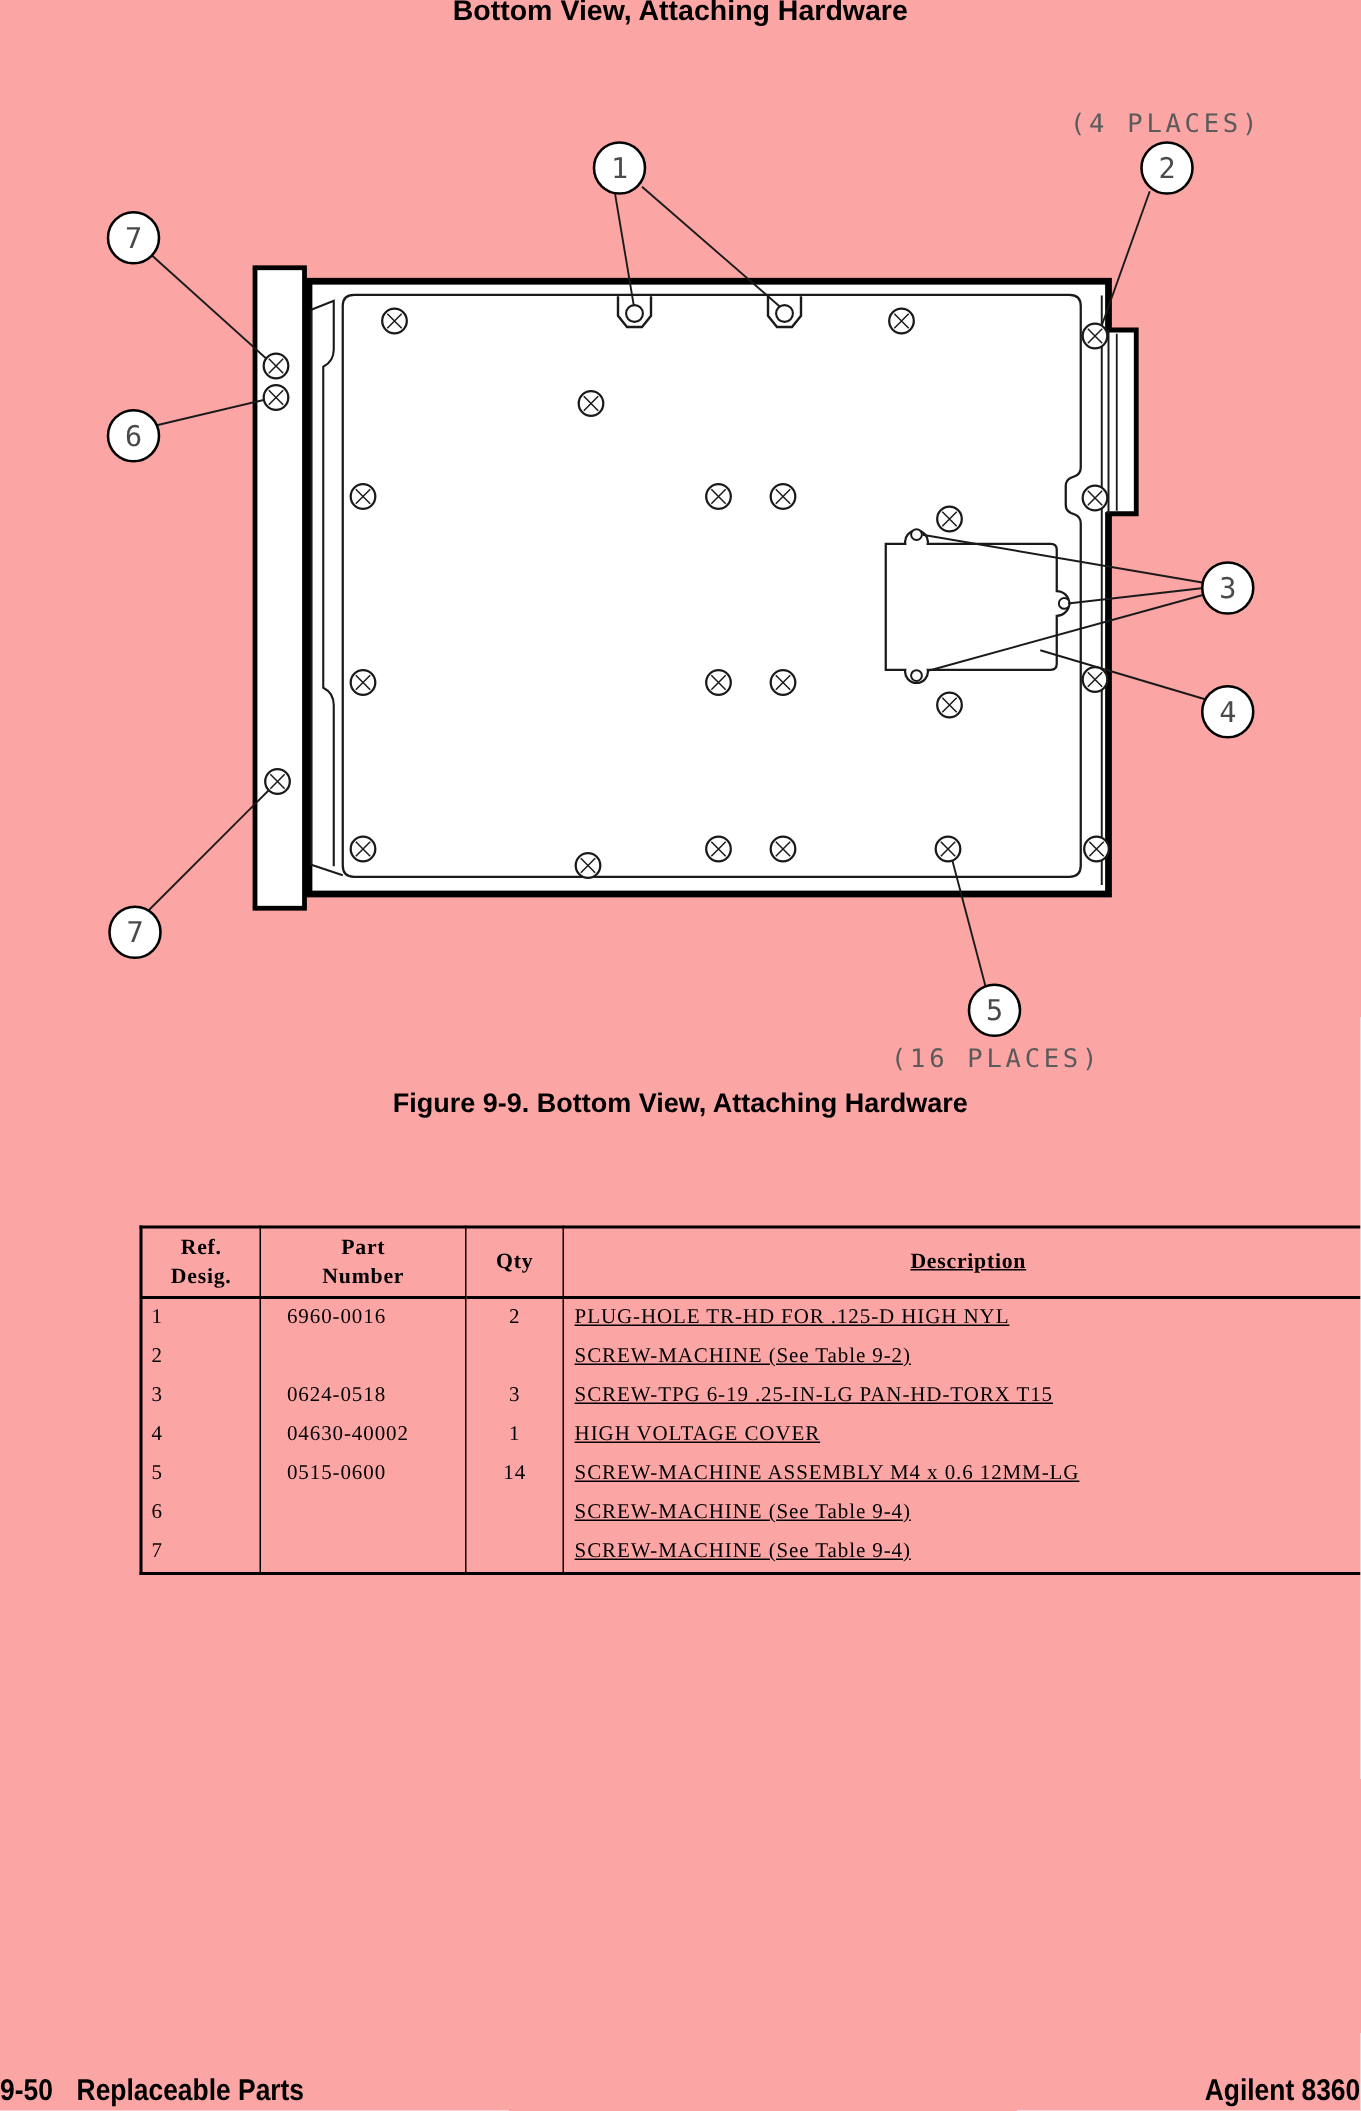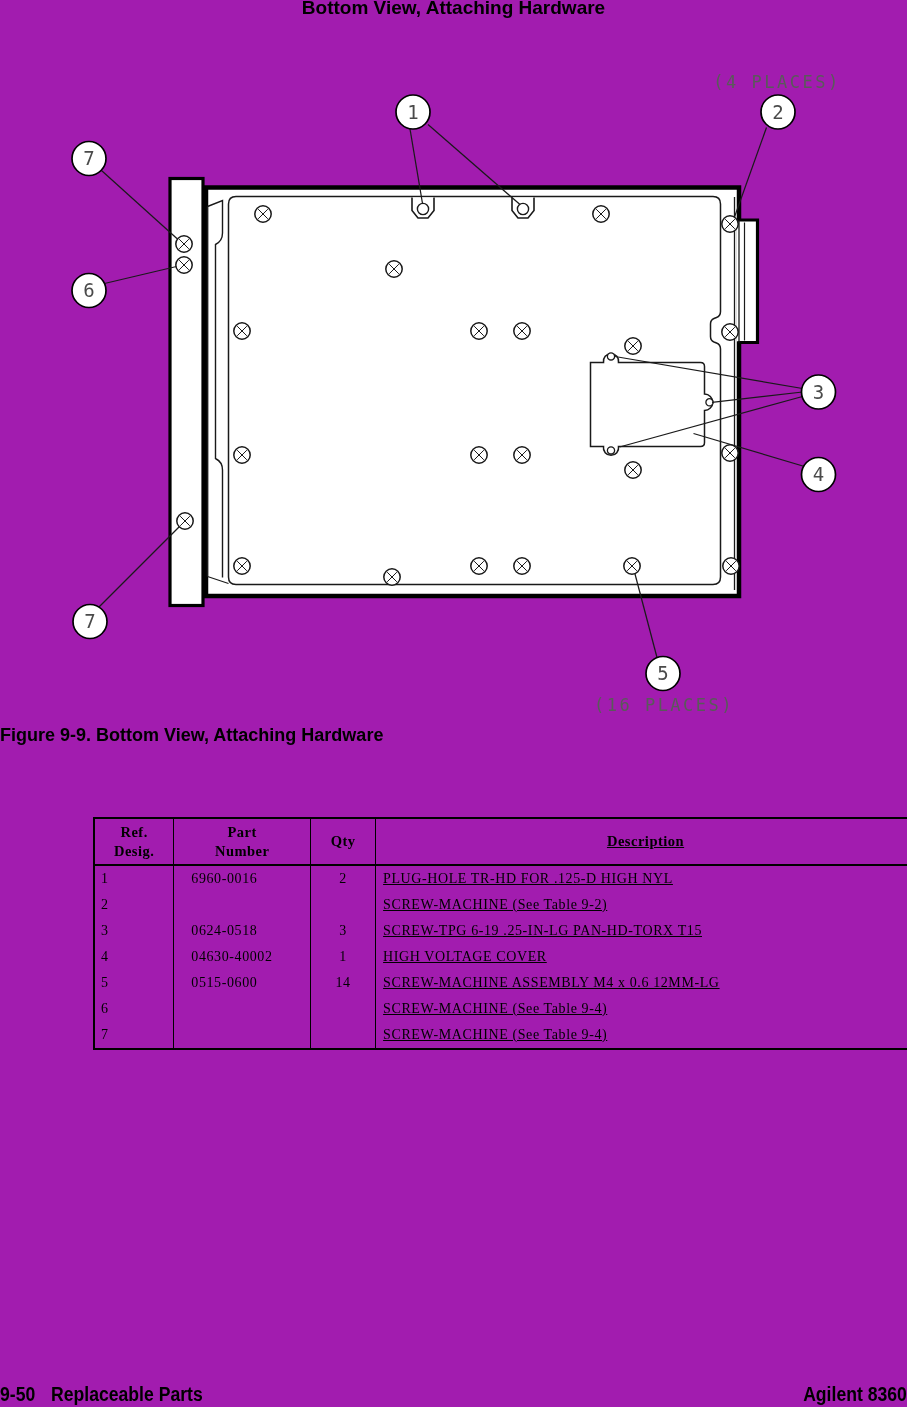--- a/index.html
+++ b/index.html
@@ -1,21 +1,21 @@
 <!DOCTYPE html>
 <html><head>
 <meta charset="utf-8">
 <style>
   html,body{margin:0;padding:0;background:#ffffff;}
-  .page{position:relative;width:907px;height:1407px;background:#a21caf;overflow:hidden;
+  .page{position:relative;width:907px;height:1407px;background:#fca5a5;overflow:hidden;
         font-family:"Liberation Sans",sans-serif;color:#000;}
   .page-title{position:absolute;top:-3px;left:0;width:907px;text-align:center;
         font-size:19px;font-weight:bold;}
   .diagram{position:absolute;top:0;left:0;}
-  .caption{position:absolute;left:0;width:907px;font-weight:bold;font-size:18px;}
+  .caption{position:absolute;left:0;width:907px;text-align:center;font-weight:bold;font-size:18px;}
   .fig-caption{top:725px;}
   .tbl-caption{top:780px;}
   .stencil{font-family:"DejaVu Sans Mono",monospace;font-size:17px;fill:#5a5a5a;letter-spacing:2.5px;}
   .callout-num{font-family:"DejaVu Sans Mono",monospace;font-size:19px;fill:#4a4a4a;text-anchor:middle;}
   .parts-table{position:absolute;left:93px;top:817px;width:824px;border-collapse:collapse;
         border:2.2px solid #000;font-family:"Liberation Serif",serif;table-layout:fixed;}
   .parts-table th{font-size:14.5px;font-weight:bold;letter-spacing:.5px;white-space:pre-line;
         height:43px;vertical-align:middle;text-align:center;border-bottom:2px solid #000;line-height:1.3;}
   .parts-table th,.parts-table td{border-right:1.5px solid #000;}
   .parts-table th:last-child,.parts-table td:last-child{border-right:none;text-decoration:underline;}

